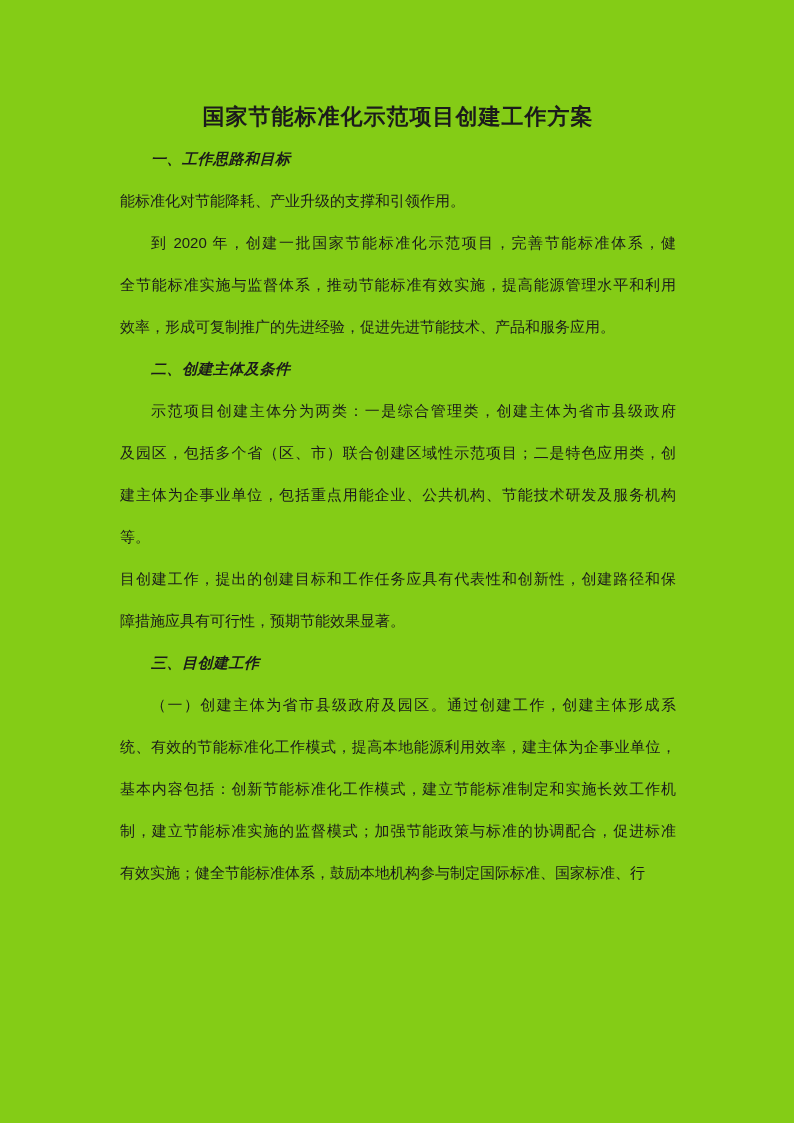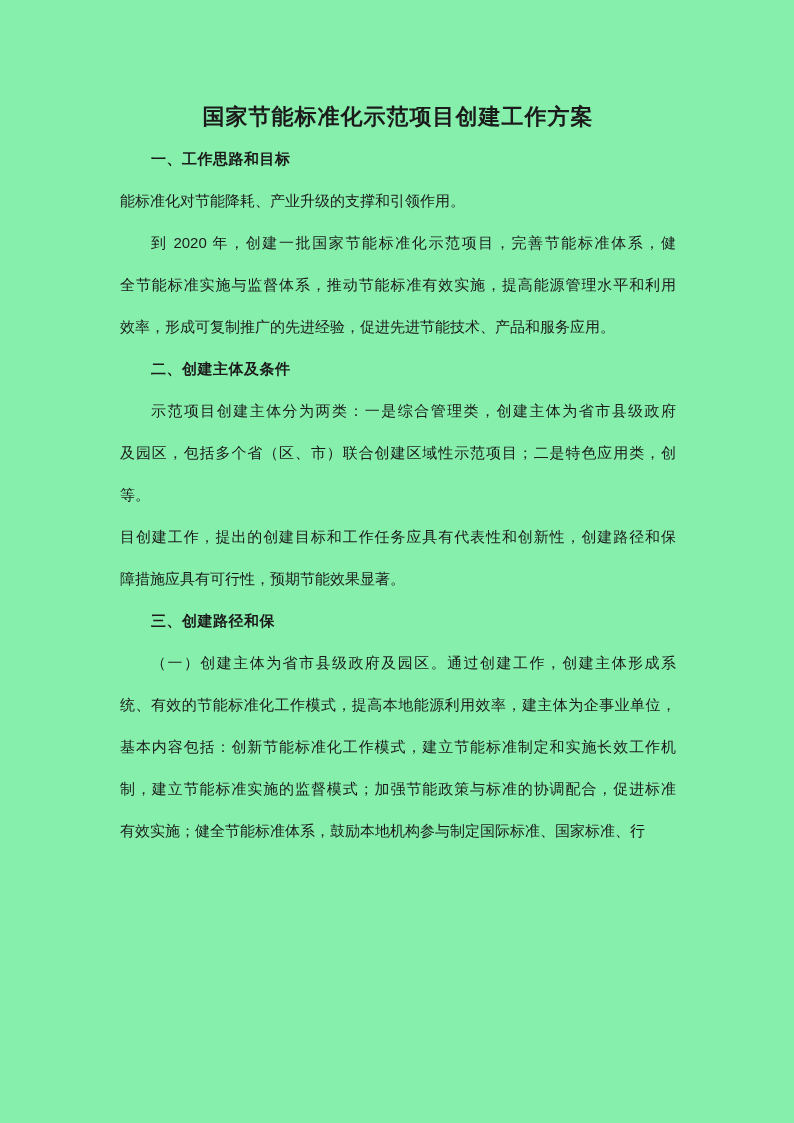--- a/index.html
+++ b/index.html
@@ -4,21 +4,21 @@
 <style>
   html, body {
     margin: 0;
     padding: 0;
     background: #ffffff;
   }
   .page {
     position: relative;
     width: 794px;
     height: 1123px;
-    background: #86efac;
+    background: #84cc16;
     overflow: hidden;
     font-family: "Liberation Sans", sans-serif;
     color: #1b1b1b;
   }
   .doc-title {
     margin: 96px 118px 0 120px;
     height: 42px;
     line-height: 42px;
     text-align: center;
     font-size: 22px;
@@ -31,20 +31,21 @@
     margin-right: 118px;
     height: 42px;
     line-height: 42px;
     font-size: 15px;
     overflow: hidden;
   }
   .heading {
     font-weight: 700;
     padding-left: 31px;
     letter-spacing: 0.5px;
+    font-style: italic;
   }
   .body-line {
     text-align: justify;
     text-align-last: justify;
   }
   .body-line.first {
     padding-left: 31px;
   }
   .body-line.last {
     text-align-last: left;
@@ -57,23 +58,24 @@
   <div class="doc-title">国家节能标准化示范项目创建工作方案</div>
   <div id="doc-body">
       <div class="line heading">一、工作思路和目标</div>
       <div class="line body-line last">能标准化对节能降耗、产业升级的支撑和引领作用。</div>
       <div class="line body-line first">到 2020 年，创建一批国家节能标准化示范项目，完善节能标准体系，健</div>
       <div class="line body-line">全节能标准实施与监督体系，推动节能标准有效实施，提高能源管理水平和利用</div>
       <div class="line body-line last">效率，形成可复制推广的先进经验，促进先进节能技术、产品和服务应用。</div>
       <div class="line heading">二、创建主体及条件</div>
       <div class="line body-line first">示范项目创建主体分为两类：一是综合管理类，创建主体为省市县级政府</div>
       <div class="line body-line">及园区，包括多个省（区、市）联合创建区域性示范项目；二是特色应用类，创</div>
+      <div class="line body-line">建主体为企事业单位，包括重点用能企业、公共机构、节能技术研发及服务机构</div>
       <div class="line body-line last">等。</div>
       <div class="line body-line">目创建工作，提出的创建目标和工作任务应具有代表性和创新性，创建路径和保</div>
       <div class="line body-line last">障措施应具有可行性，预期节能效果显著。</div>
-      <div class="line heading">三、创建路径和保</div>
+      <div class="line heading">三、目创建工作</div>
       <div class="line body-line first">（一）创建主体为省市县级政府及园区。通过创建工作，创建主体形成系</div>
       <div class="line body-line">统、有效的节能标准化工作模式，提高本地能源利用效率，建主体为企事业单位，</div>
       <div class="line body-line">基本内容包括：创新节能标准化工作模式，建立节能标准制定和实施长效工作机</div>
       <div class="line body-line">制，建立节能标准实施的监督模式；加强节能政策与标准的协调配合，促进标准</div>
       <div class="line body-line last">有效实施；健全节能标准体系，鼓励本地机构参与制定国际标准、国家标准、行</div>
     </div>
 </div>
 
 </body></html>

